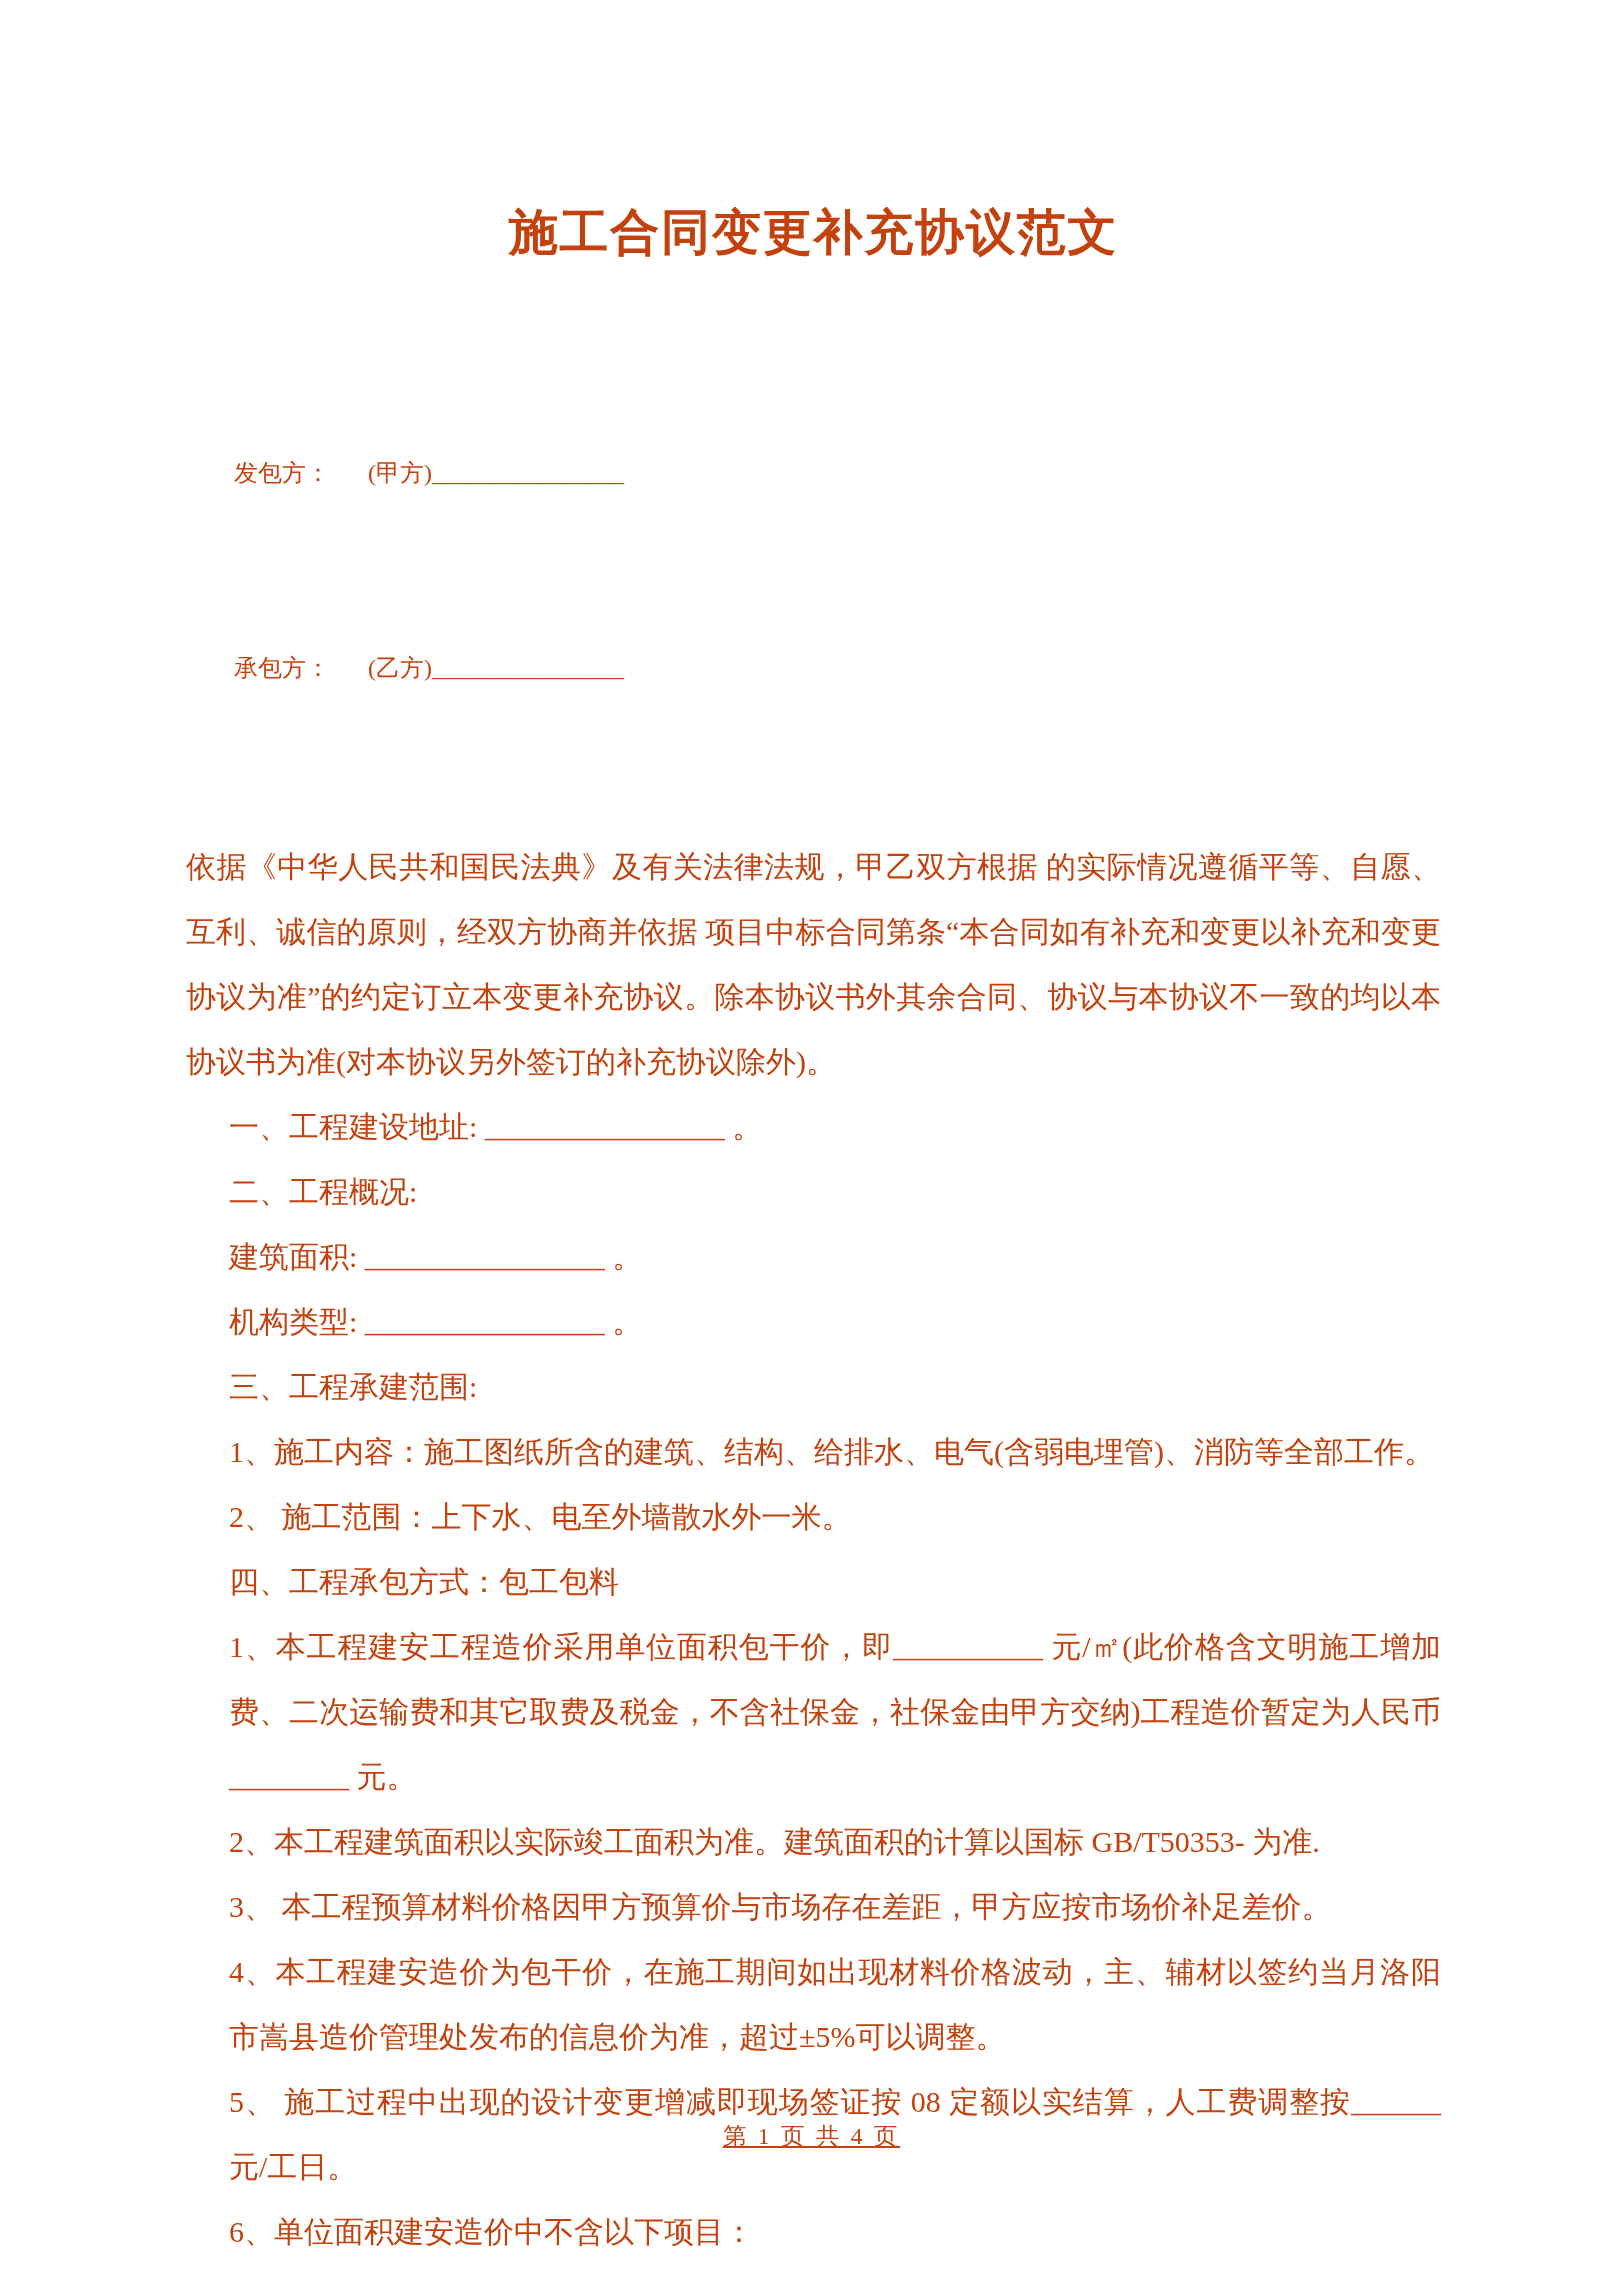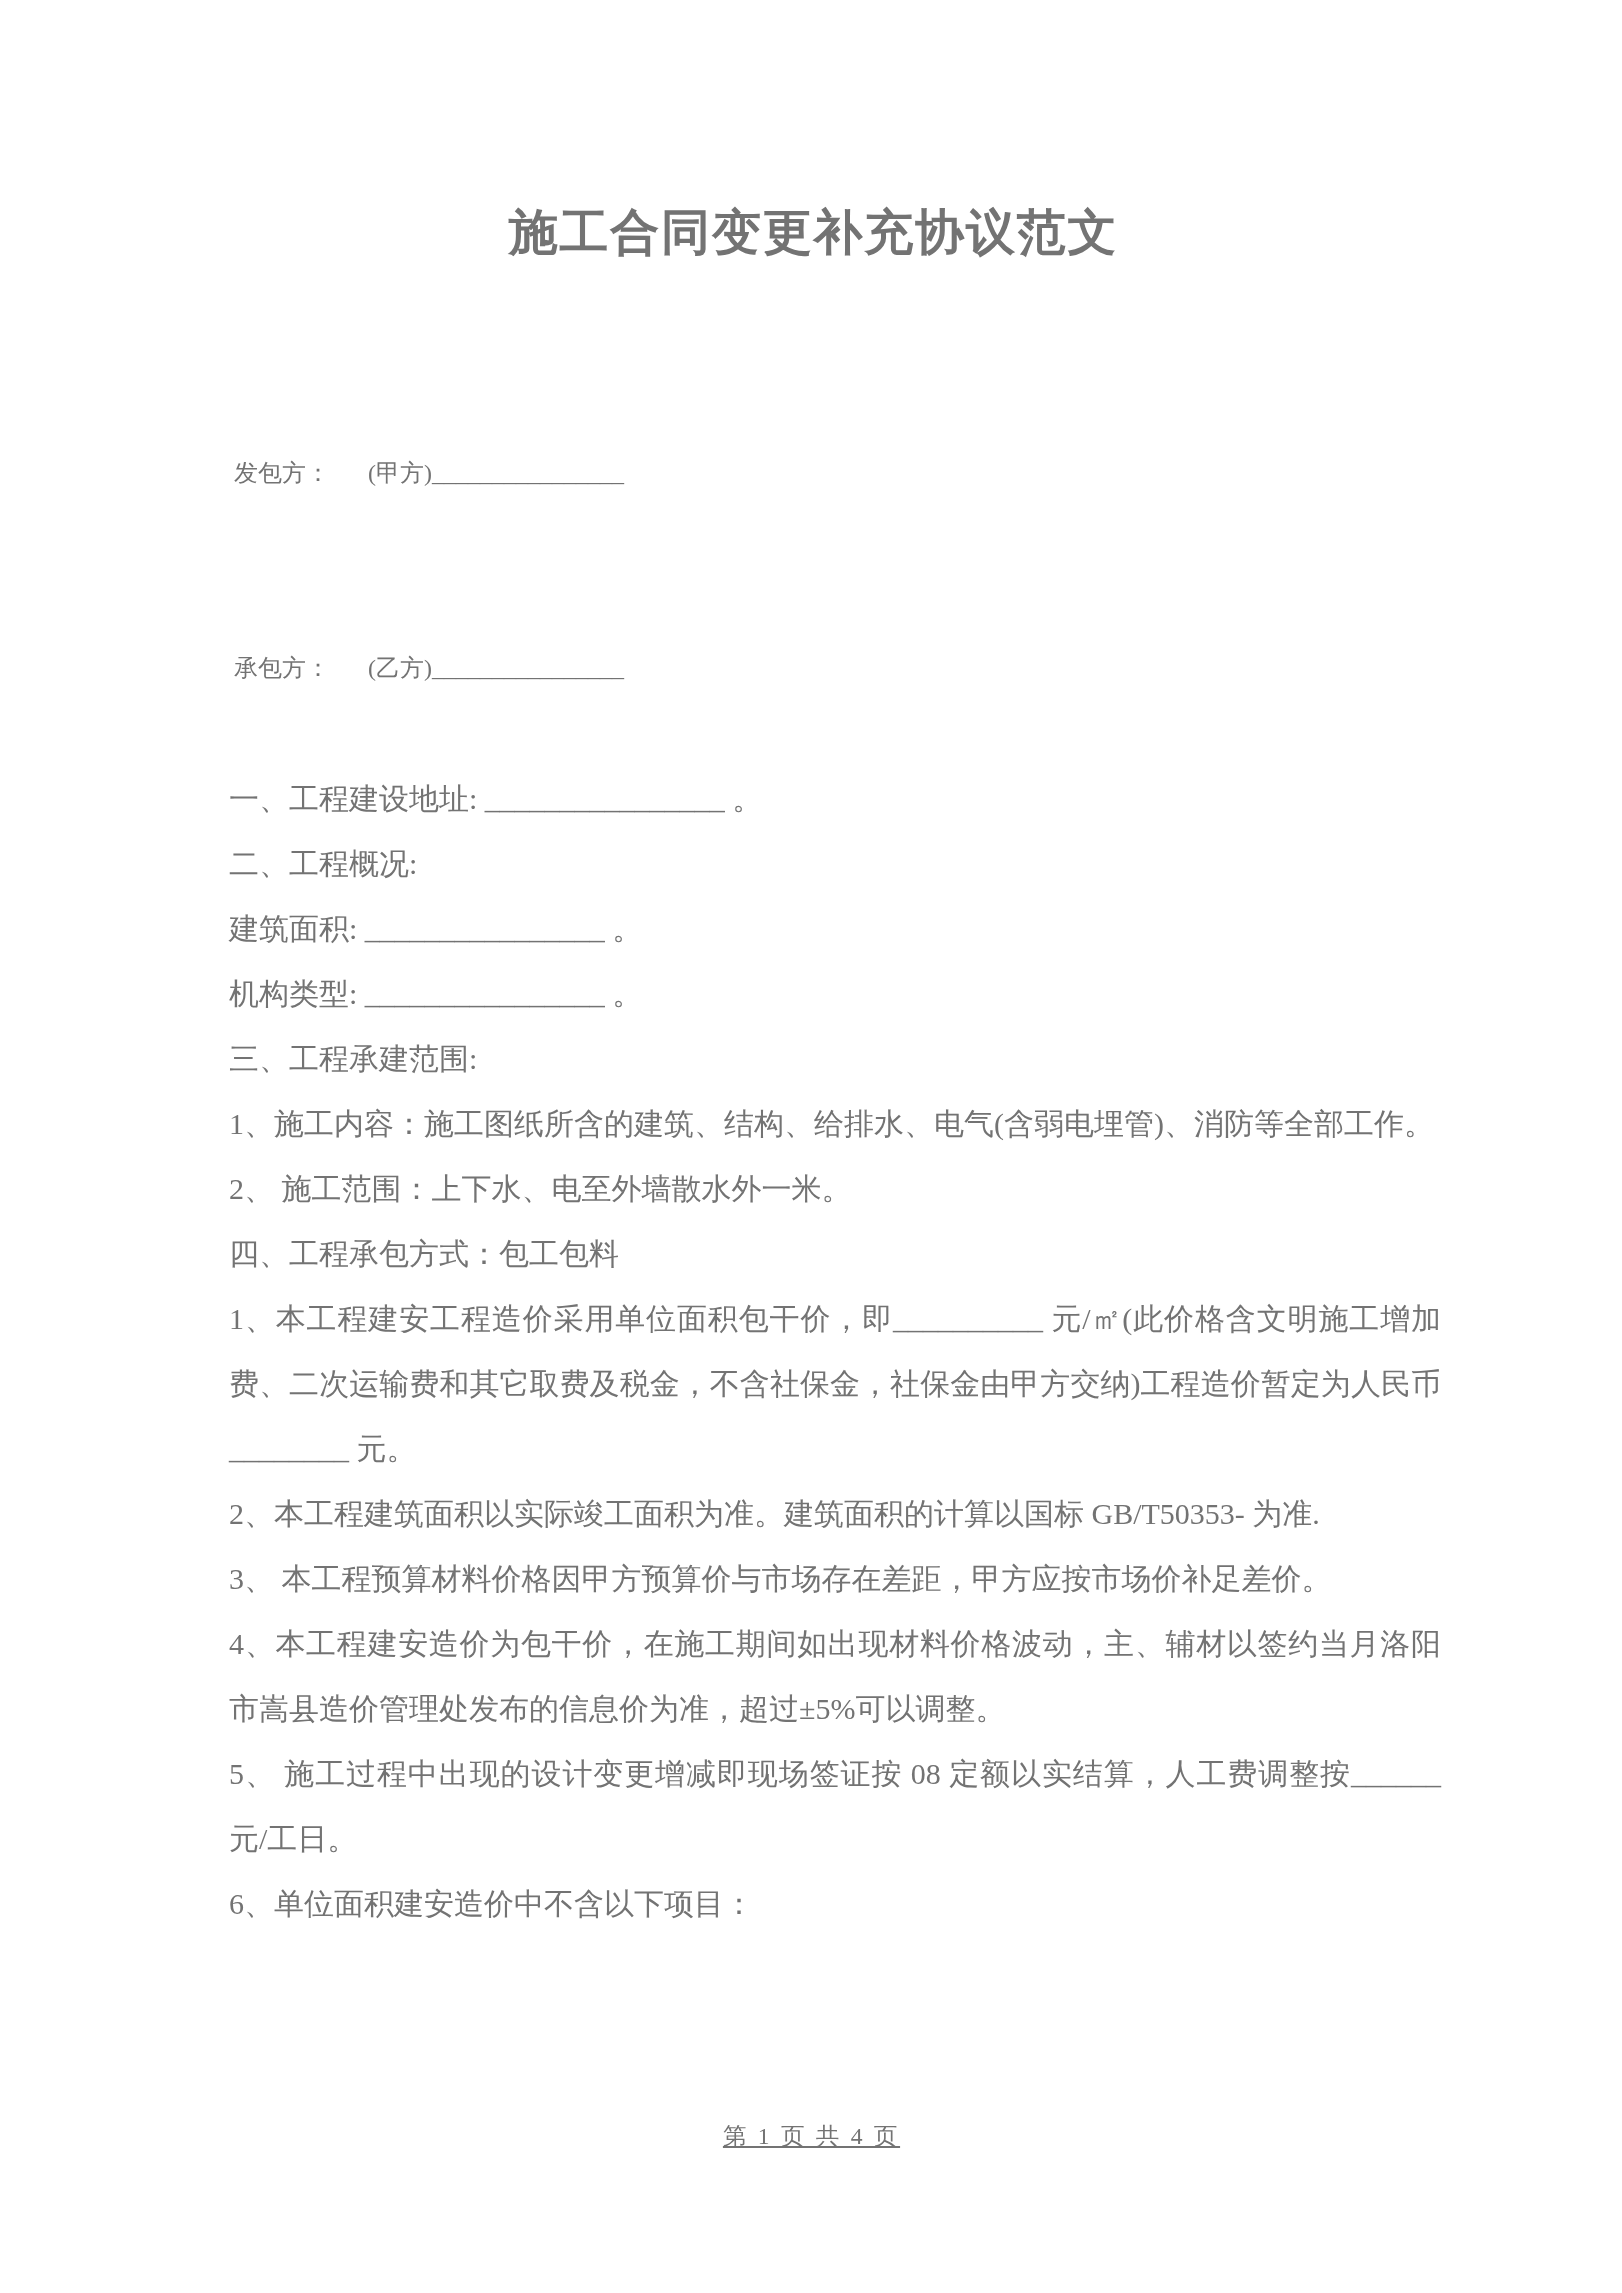--- a/index.html
+++ b/index.html
@@ -5,21 +5,21 @@
   html, body {
     margin: 0;
     padding: 0;
     background: #ffffff;
   }
   .page {
     position: relative;
     width: 1623px;
     height: 2294px;
     background: #ffffff;
-    color: #737373;
+    color: #c2410c;
     font-family: "Liberation Serif", "DejaVu Serif", serif;
     overflow: hidden;
   }
   .inner {
     position: absolute;
     left: 186px;
     right: 182px;
     top: 0;
   }
   .title {
@@ -79,20 +79,21 @@
 
     <div class="party-block">
       <div class="party-line">
         <span>发包方：</span><span class="party-value">(甲方)________________</span>
       </div>
       <div class="party-line">
         <span>承包方：</span><span class="party-value">(乙方)________________</span>
       </div>
     </div>
 
+    <p class="preamble">依据《中华人民共和国民法典》及有关法律法规，甲乙双方根据 的实际情况遵循平等、自愿、互利、诚信的原则，经双方协商并依据 项目中标合同第条“本合同如有补充和变更以补充和变更协议为准”的约定订立本变更补充协议。除本协议书外其余合同、协议与本协议不一致的均以本协议书为准(对本协议另外签订的补充协议除外)。</p>
 
     <div class="clauses">
         <div class="clause-line">一、工程建设地址: ________________ 。</div>
         <div class="clause-line">二、工程概况:</div>
         <div class="clause-line">建筑面积: ________________ 。</div>
         <div class="clause-line">机构类型: ________________ 。</div>
         <div class="clause-line">三、工程承建范围:</div>
         <div class="clause-line">1、施工内容：施工图纸所含的建筑、结构、给排水、电气(含弱电埋管)、消防等全部工作。</div>
         <div class="clause-line">2、 施工范围：上下水、电至外墙散水外一米。</div>
         <div class="clause-line">四、工程承包方式：包工包料</div>

